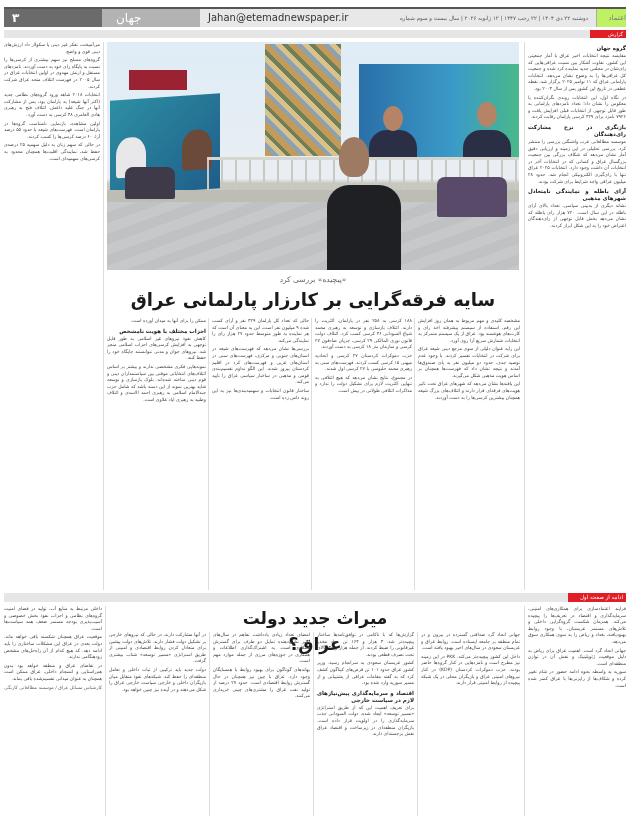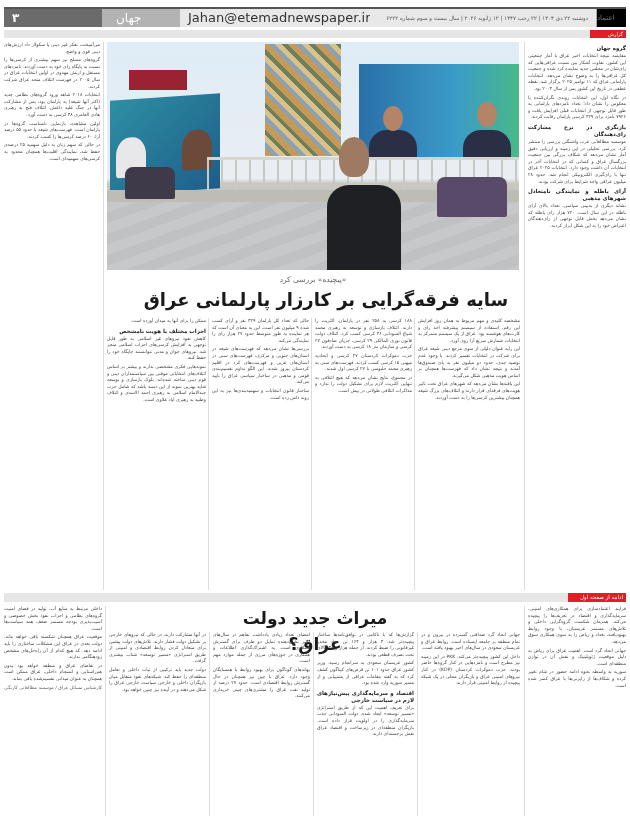--- a/index.html
+++ b/index.html
@@ -1,24 +1,24 @@
 <!DOCTYPE html>
 <html><head>
 <meta charset="utf-8">
 <style>
   * { box-sizing: border-box; margin: 0; padding: 0; }
   html, body { width: 630px; height: 820px; background: #fff; overflow: hidden; }
   body { font-family: "DejaVu Sans", sans-serif; color: #333; position: relative; }
 
   .topbar { position: absolute; left: 4px; top: 7px; width: 622px; height: 20px; border-top: 2px solid #555; display: flex; direction: ltr; }
   .pg-num { width: 98px; background: #6b6b6b; color: #fff; font-size: 12px; font-weight: bold; padding-left: 8px; line-height: 18px; }
-  .section-name { width: 78px; background: #b3b3b3; color: #fff; font-size: 12px; padding-left: 14px; line-height: 18px; }
-  .email { flex: 0 0 auto; width: 190px; background: #e8e8e8; font-size: 13px; line-height: 18px; padding-left: 8px; color: #333; }
+  .section-name { width: 98px; background: #b3b3b3; color: #fff; font-size: 12px; padding-left: 14px; line-height: 18px; }
+  .email { flex: 0 0 auto; width: 190px; background: #e8e8e8; font-size: 10px; line-height: 18px; padding-left: 8px; color: #333; }
   .dateline { flex: 1; background: #e8e8e8; font-size: 5.5px; line-height: 18px; text-align: right; padding-right: 8px; color: #555; direction: rtl; }
-  .logo { width: 30px; background: #000000; border-left: 1px solid #aaa; font-size: 7px; color: #777; text-align: left; line-height: 18px; }
+  .logo { width: 30px; background: #bef264; border-left: 1px solid #aaa; font-size: 7px; color: #777; text-align: right; line-height: 18px; }
 
   .report-strip { position: absolute; left: 4px; top: 30px; width: 622px; height: 8px; background: #e6e6e6; }
   .report-tag { position: absolute; right: 4px; top: 30px; width: 36px; height: 8px; background: #e11d26; color: #fff; font-size: 5px; line-height: 8px; text-align: right; padding-right: 3px; }
 
   .col { position: absolute; direction: rtl; text-align: justify; font-size: 4.6px; line-height: 6.6px; color: #444; overflow: hidden; }
   .col p { margin-bottom: 2px; }
   .col h4 { font-size: 5.5px; line-height: 7px; font-weight: bold; color: #222; margin: 3px 0 1px; }
   .vline { position: absolute; width: 1px; background: #ddd; }
 
   .photo { position: absolute; left: 107px; top: 42px; width: 412px; height: 228px; overflow: hidden; background: #cfe2ef; }
@@ -32,21 +32,21 @@
   .bb-right .head { position: absolute; width: 20px; height: 25px; background: #b58466; border-radius: 50%; }
   .fence { position: absolute; left: 100px; top: 115px; width: 312px; height: 40px; background: repeating-linear-gradient(90deg,#c9c9c4 0 2px,transparent 2px 14px); border-top: 3px solid #d6d6d0; }
   .curb { position: absolute; left: 0; top: 148px; width: 412px; height: 14px; background: #bdbdb6; }
   .ground { position: absolute; left: 0; top: 160px; width: 412px; height: 68px; background: repeating-linear-gradient(160deg,#c6c8c9 0 10px,#bfc1c2 10px 20px); }
   .man { position: absolute; left: 220px; top: 95px; width: 72px; height: 133px; }
   .man .m-head { position: absolute; left: 12px; top: 0; width: 30px; height: 40px; background: #9f7a63; border-radius: 50% 50% 40% 40%; }
   .man .m-body { position: absolute; left: 0; top: 48px; width: 74px; height: 90px; background: #1f2024; border-radius: 22px 22px 0 0; }
   .sitter { position: absolute; background: #3e3a4a; border-radius: 8px 8px 2px 2px; }
 
   .kicker { position: absolute; left: 107px; top: 275px; width: 412px; text-align: center; font-size: 7.5px; color: #666; direction: rtl; }
-  .headline { position: absolute; left: 120px; top: 287px; width: 412px; text-align: center; font-size: 18px; font-weight: bold; color: #1a1a1a; direction: rtl; line-height: 26px; }
+  .headline { position: absolute; left: 107px; top: 287px; width: 412px; text-align: center; font-size: 18px; font-weight: bold; color: #1a1a1a; direction: rtl; line-height: 26px; }
 
   .sep-strip { position: absolute; left: 4px; top: 593px; width: 622px; height: 9px; background: #e6e6e6; }
   .cont-tag { position: absolute; right: 4px; top: 593px; width: 58px; height: 9px; background: #e11d26; color: #fff; font-size: 5.5px; line-height: 9px; text-align: right; padding-right: 3px; }
   .headline2 { position: absolute; left: 215px; top: 605px; width: 200px; text-align: center; font-size: 17px; font-weight: bold; color: #1a1a1a; direction: rtl; line-height: 26px; }
 </style>
 </head>
 <body>
 
 <div class="topbar">
   <div class="pg-num">۳</div>

